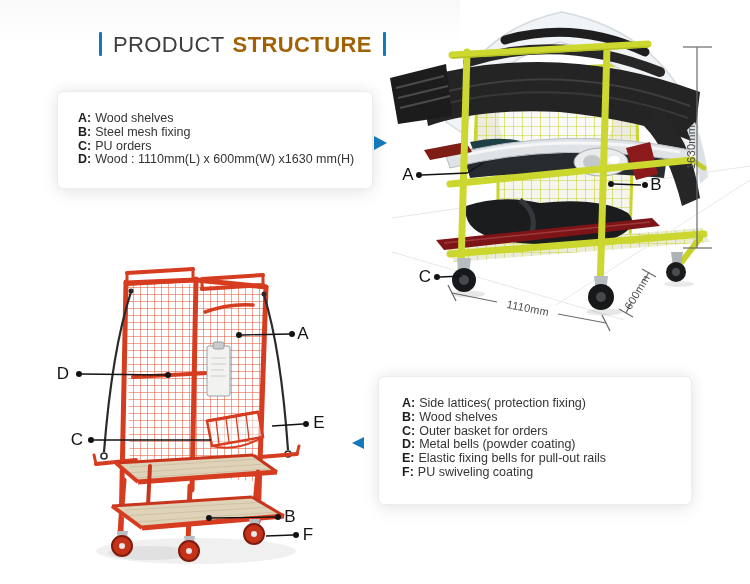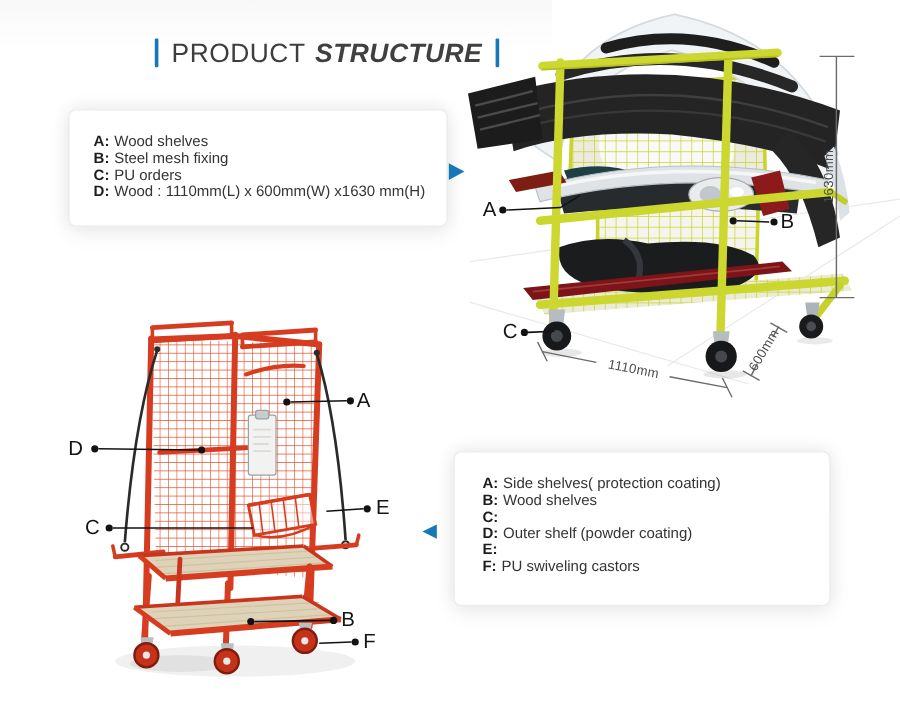--- a/index.html
+++ b/index.html
@@ -3,24 +3,24 @@
 <meta charset="utf-8">
 <style>
   html,body{margin:0;padding:0;background:#fff;}
   .page{position:relative;width:750px;height:584px;background:#ffffff;overflow:hidden;
         font-family:"Liberation Sans",sans-serif;}
   .topwash{position:absolute;left:0;top:0;width:460px;height:46px;
         background:linear-gradient(180deg,#f3f3f3 0%,#ffffff 90%);opacity:.55;}
   .scene{position:absolute;left:0;top:0;}
 
   .title{position:absolute;left:99px;top:32px;display:flex;align-items:flex-start;gap:11px;
-        font-size:22px;letter-spacing:.4px;margin-left:30px;}
+        font-size:22px;letter-spacing:.4px;}
   .title .bar{width:3px;height:24px;background:#1578b8;border-radius:1px;}
   .title .t1{color:#3e3e3e;font-weight:500;}
-  .title .t2{color:#404040;font-weight:700;margin-left:-3px;font-style:italic;}
+  .title .t2{color:#a16207;font-weight:700;margin-left:-3px;}
 
   .card{position:absolute;background:#fff;border:1px solid #ececec;border-radius:6px;
         box-shadow:0 5px 18px rgba(0,0,0,.08),0 -3px 14px rgba(0,0,0,.05);
         color:#343434;font-size:12.5px;line-height:13.8px;}
   .card .rows{display:flex;flex-direction:column;}
   .card .row{display:flex;white-space:nowrap;}
   .card .row b{font-weight:700;color:#1d1d1d;margin-right:4px;}
   #spec-card{left:57px;top:91px;width:316px;height:98px;padding:20px 0 0 20px;box-sizing:border-box;}
   #features-card{left:378px;top:376px;width:314px;height:129px;padding:20px 0 0 23px;box-sizing:border-box;}
 
@@ -291,39 +291,41 @@
           <b>D:</b>
           <span>Wood : 1110mm(L) x 600mm(W) x1630 mm(H)</span>
         </div>
     </div>
   </div>
 
   <div class="card" id="features-card">
     <div class="rows">
       <div class="row">
           <b>A:</b>
-          <span>Side shelves( protection coating)</span>
+          <span>Side lattices( protection fixing)</span>
         </div>
       <div class="row">
           <b>B:</b>
           <span>Wood shelves</span>
         </div>
       <div class="row">
           <b>C:</b>
+          <span>Outer basket for orders</span>
         </div>
       <div class="row">
           <b>D:</b>
-          <span>Outer shelf (powder coating)</span>
+          <span>Metal bells (powder coating)</span>
         </div>
       <div class="row">
           <b>E:</b>
+          <span>Elastic fixing bells for pull-out rails</span>
         </div>
       <div class="row">
           <b>F:</b>
-          <span>PU swiveling castors</span>
+          <span>PU swiveling coating</span>
         </div>
     </div>
   </div>
 
   <div class="arrow-r"></div>
   <div class="arrow-l"></div>
 
   <div class="lbl" style="left:408px;top:175px;">A</div>
   <div class="lbl" style="left:656px;top:185px;">B</div>
   <div class="lbl" style="left:425px;top:277px;">C</div>

